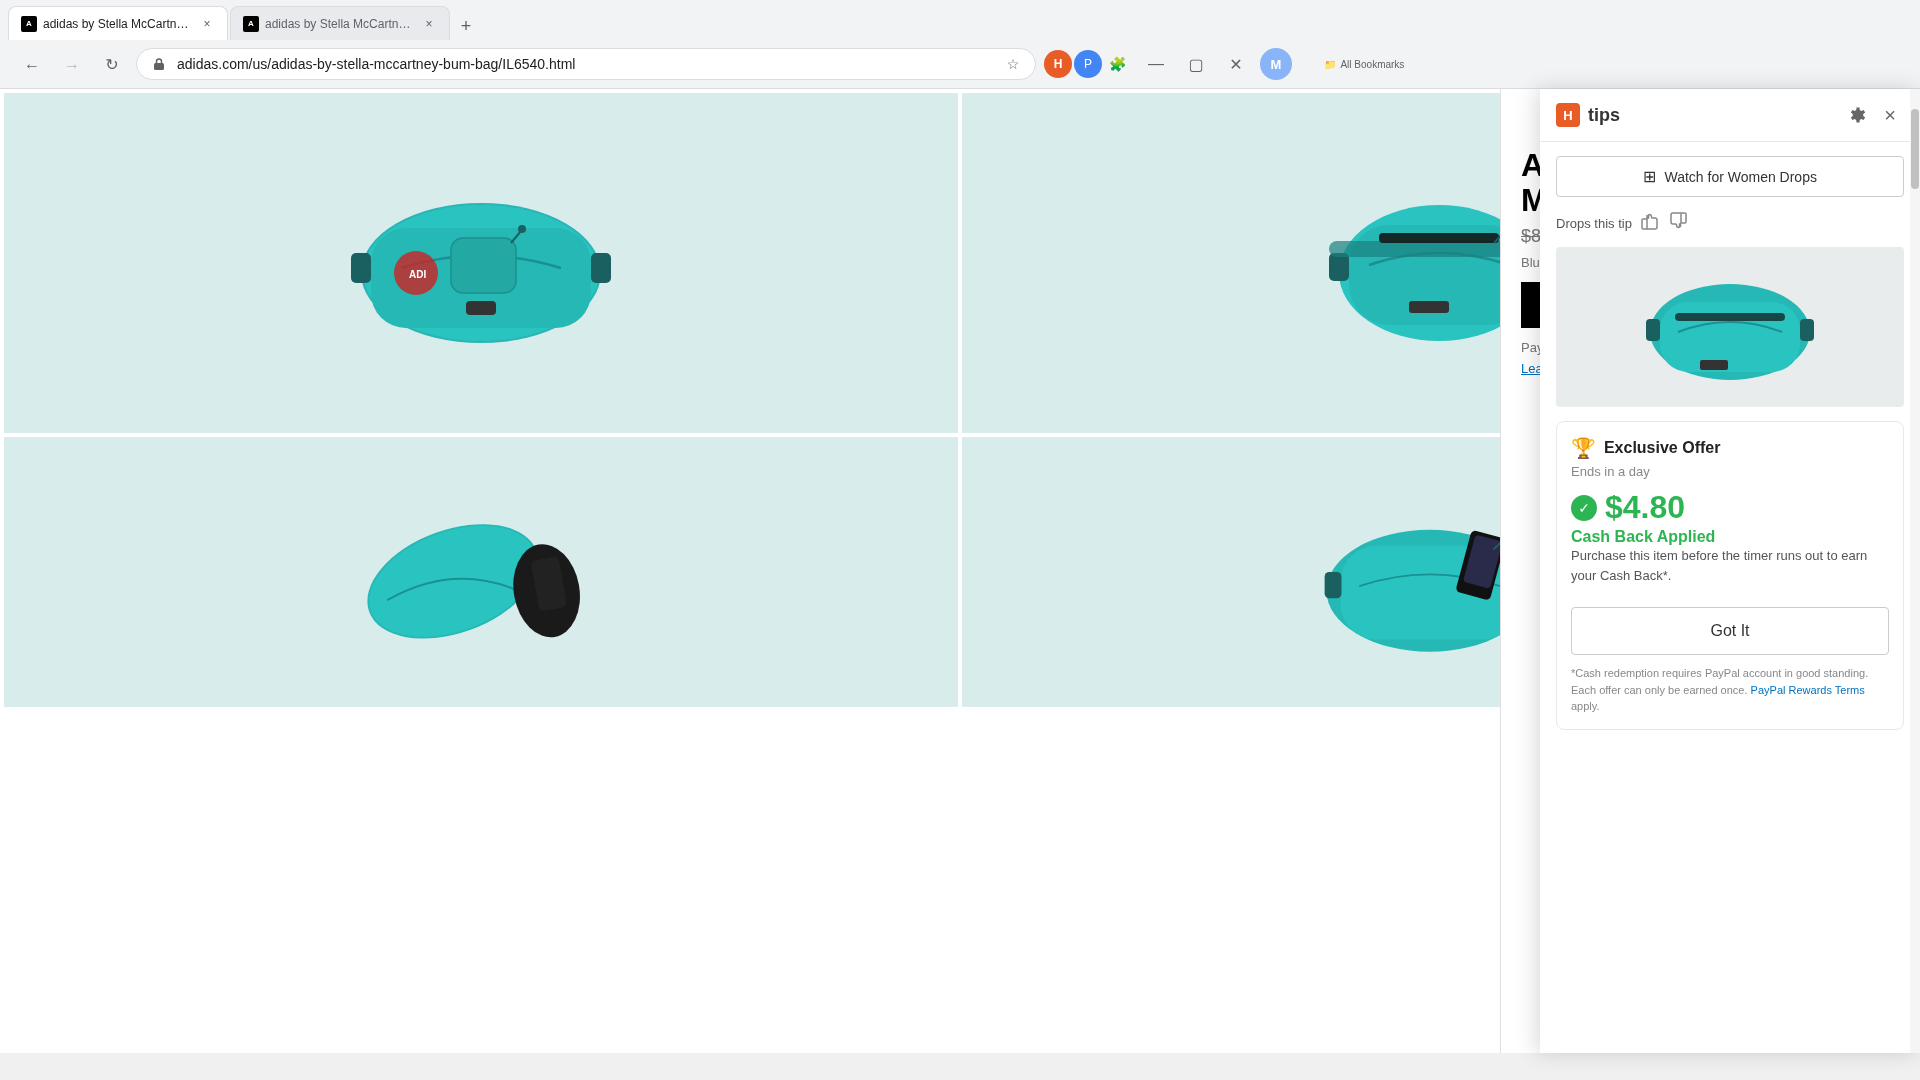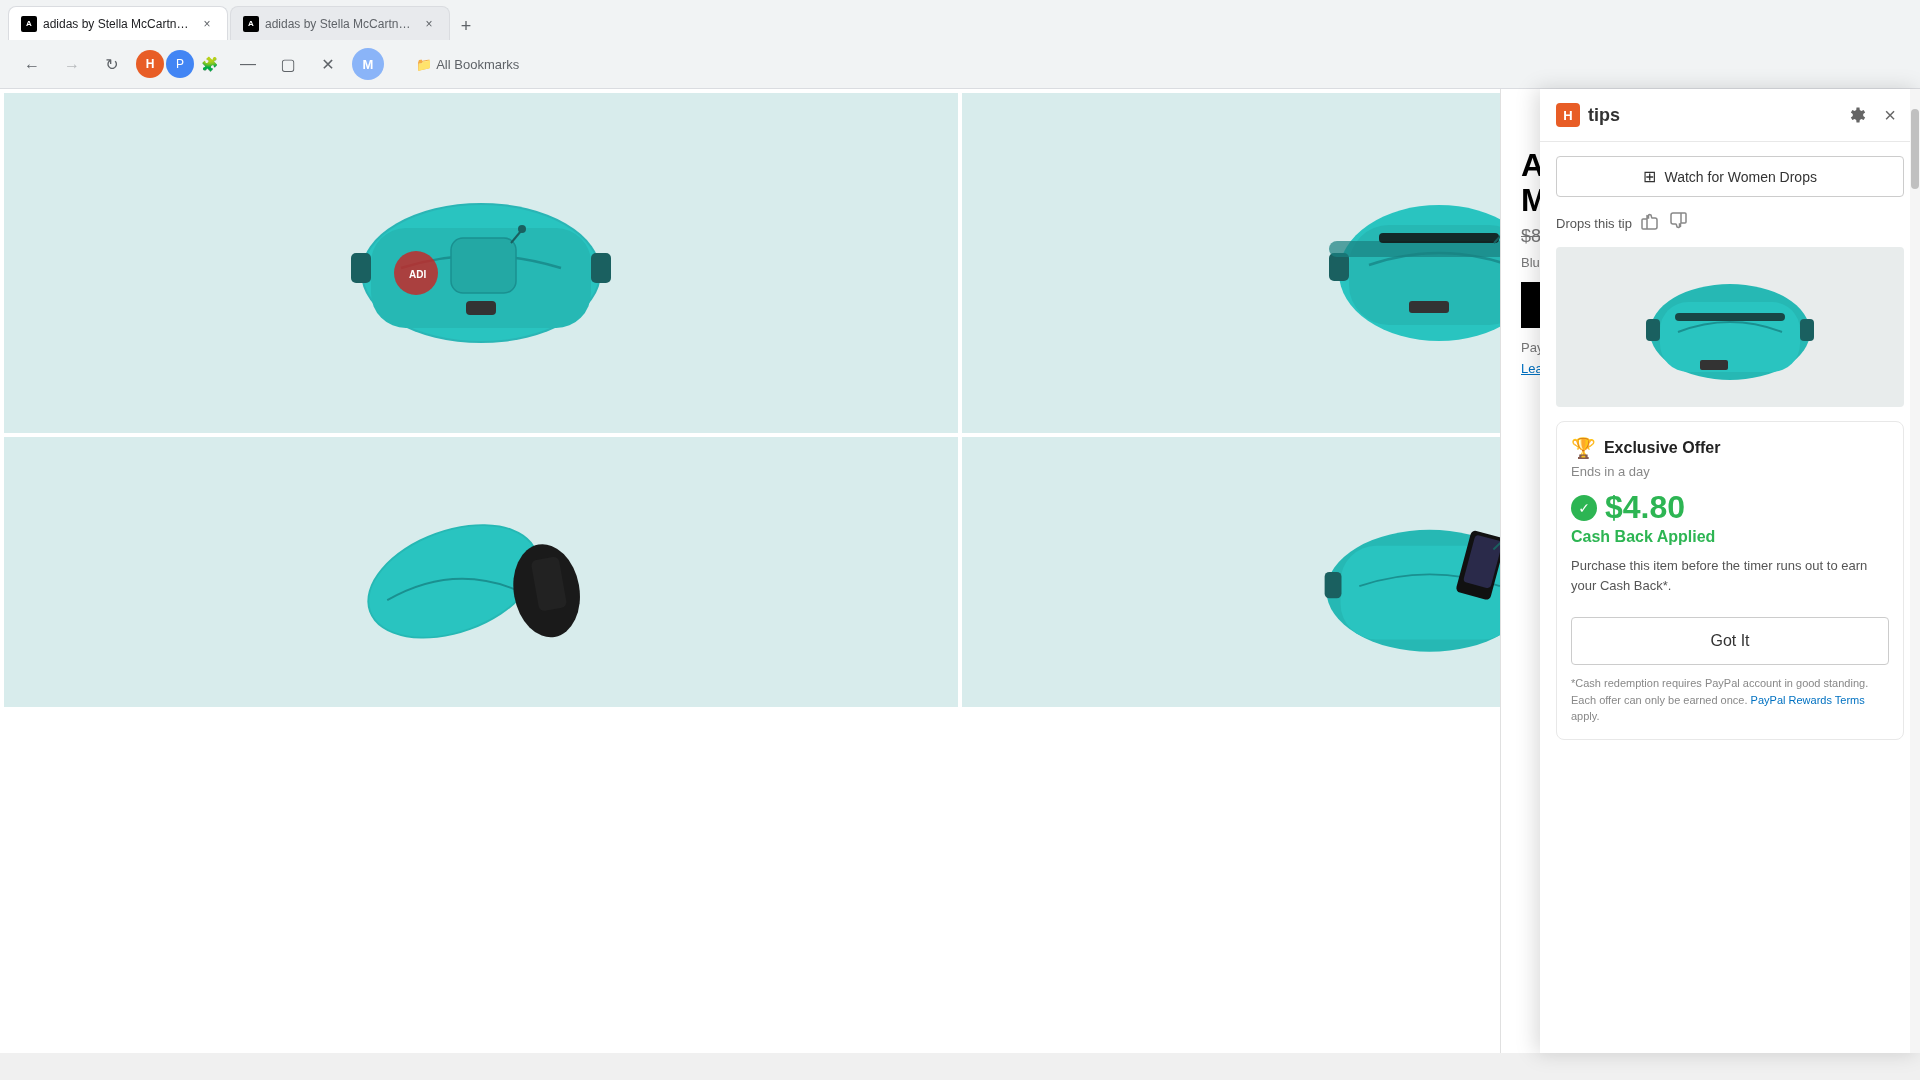--- a/index.html
+++ b/index.html
@@ -67,21 +67,21 @@
 
     
     .exclusive-offer { border: 1.5px solid #e8e8e8; border-radius: 8px; padding: 14px; margin-bottom: 12px; }
     .offer-header { display: flex; align-items: center; gap: 8px; margin-bottom: 4px; }
     .offer-trophy { font-size: 20px; }
     .offer-title { font-size: 16px; font-weight: 700; color: #222; }
     .offer-subtitle { font-size: 13px; color: #888; margin-bottom: 10px; }
     .cashback-amount-row { display: flex; align-items: center; gap: 8px; margin-bottom: 2px; }
     .cashback-check { width: 26px; height: 26px; background: #2db553; border-radius: 50%; display: flex; align-items: center; justify-content: center; color: #fff; font-size: 14px; flex-shrink: 0; }
     .cashback-amount { font-size: 32px; font-weight: 700; color: #2db553; text-align: center; }
-    .cashback-label { font-size: 16px; font-weight: 600; color: #2db553; margin-bottom: 10px; }
+    .cashback-label { font-size: 16px; font-weight: 600; color: #2db553; }
     .cashback-desc { font-size: 13px; color: #555; margin-bottom: 22px; line-height: 1.5; }
     .got-it-btn { width: 100%; background: #fff; border: 1.5px solid #ccc; border-radius: 4px; padding: 14px; font-size: 16px; font-weight: 500; cursor: pointer; color: #333; margin-bottom: 10px; }
     .disclaimer { font-size: 11px; color: #888; line-height: 1.5; }
     .disclaimer a { color: #0071c1; cursor: pointer; }
 
     
     .side-accent { position: absolute; right: 360px; top: 200px; width: 14px; height: 200px; background: #e85d26; border-radius: 4px 0 0 4px; display: flex; flex-direction: column; align-items: center; justify-content: center; color: #fff; font-size: 9px; writing-mode: vertical-rl; text-orientation: mixed; padding: 8px 2px; gap: 4px; cursor: pointer; }
   </style>
 </head>
 <body>
@@ -102,30 +102,40 @@
       <div class="tab-close">×</div>
     </div>
 
     <div class="tab-new">+</div>
   </div>
 
   <div class="address-bar-row">
     <button class="nav-btn">←</button>
     <button class="nav-btn disabled">→</button>
     <button class="nav-btn">↻</button>
+    <div class="address-bar">
+      <div class="addr-icon">
+        <svg width="14" height="14" viewBox="0 0 14 14" fill="none">
+            <rect x="2" y="6" width="10" height="7" rx="1.5" fill="#5f6368"></rect>
+            <path d="M4.5 6V4.5a2.5 2.5 0 015 0V6" stroke="#5f6368" stroke-width="1.5" fill="none"></path>
+          </svg>
+      </div>
+      <span class="address-bar-url">adidas.com/us/adidas-by-stella-mccartney-bum-bag/IL6540.html</span>
+      <div class="addr-icon">☆</div>
+    </div>
     <div class="extensions-area">
       <div class="ext-icon" style="background:#e85d26; color:#fff; font-weight:700; font-size:12px;">H</div>
       <div class="ext-icon" style="background:#4285f4; color:#fff; font-size:12px;">P</div>
       <div class="ext-icon" style="color:#5f6368; font-size:14px;">🧩</div>
     </div>
     <button class="br-action">—</button>
     <button class="br-action">▢</button>
     <button class="br-action">✕</button>
     <div class="br-action" style="background:#8ab4f8; color:#fff; border-radius:50%; font-size:13px; font-weight:600;">M</div>
-    <div style="margin-left: 24px; font-size:13px; color:#5f6368;">
+    <div style="margin-left: 24px; font-size:10px; color:#5f6368;">
       <span style="margin-right:4px;">📁</span><span>All Bookmarks</span>
     </div>
   </div>
 </div>
 
 <div class="main">
 
   <div class="product-page">
 
     <div class="product-images-grid">

